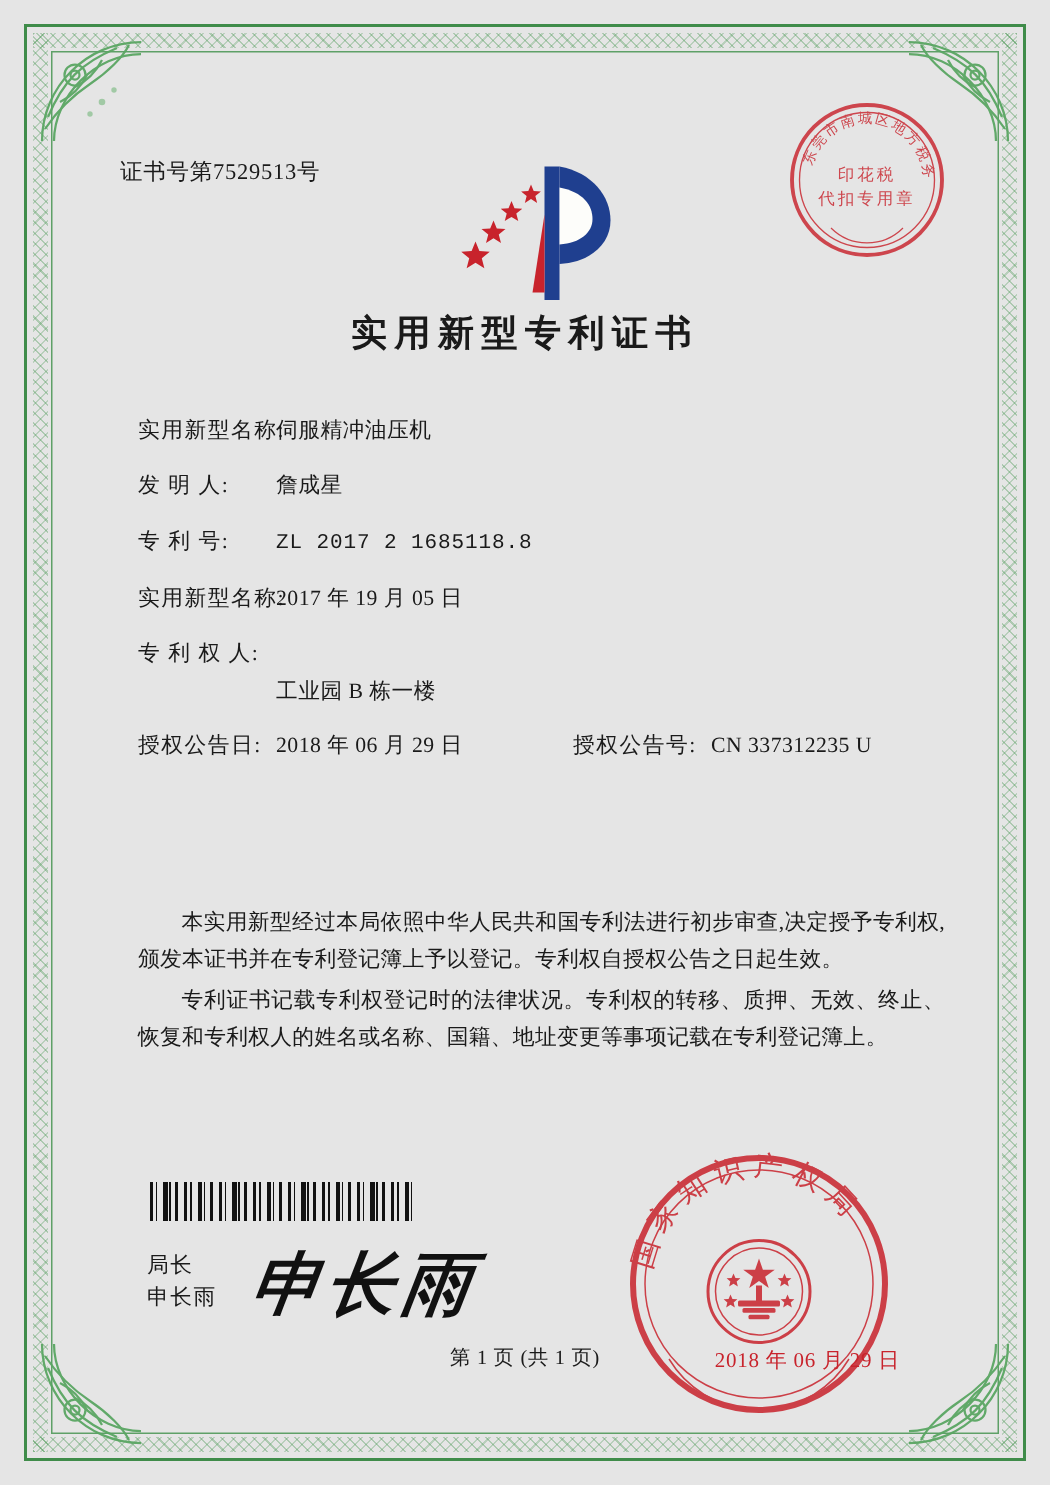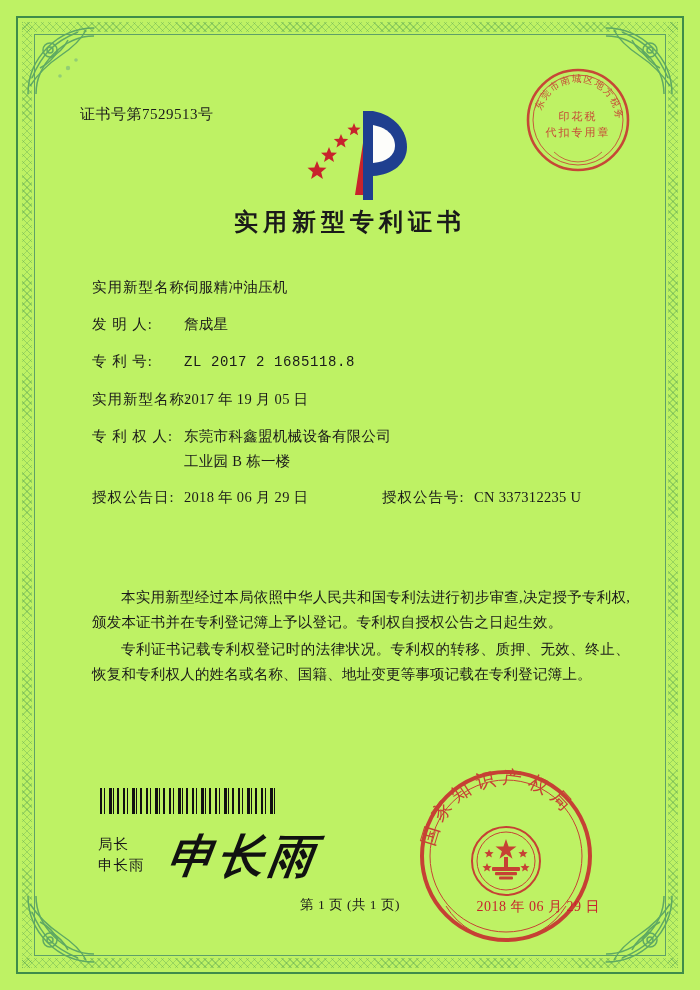--- a/index.html
+++ b/index.html
@@ -12,21 +12,21 @@
     height: 990px;
     font-family: "Liberation Serif", serif;
     color: #1a1a1a;
     overflow: hidden;
   }
 
   .page {
     position: relative;
     width: 700px;
     height: 990px;
-    background: #bef264;
+    background: #e5e5e5;
   }
 
   
   .border-outer {
     position: absolute;
     left: 16px; top: 16px; right: 16px; bottom: 16px;
     border: 2px solid #3f8c4a;
     box-sizing: border-box;
   }
   .border-mid {
@@ -148,21 +148,21 @@
     margin-top: -12px;
     margin-bottom: 22px;
     padding-left: 92px;
     letter-spacing: .3px;
   }
 
   .paragraphs {
     position: absolute;
     left: 44px;
     right: 22px;
-    top: 537px;
+    top: 555px;
     font-size: 14.5px;
     line-height: 25px;
     text-align: justify;
   }
   .paragraphs p {
     margin: 0 0 2px 0;
     text-indent: 2em;
     letter-spacing: .2px;
   }
 
@@ -355,21 +355,20 @@
       <div class="field-row">
         <div class="f-label">专 利 号:</div>
         <div class="f-value mono">ZL 2017 2 1685118.8</div>
       </div>
       <div class="field-row">
         <div class="f-label">实用新型名称:</div>
         <div class="f-value">2017 年 19 月 05 日</div>
       </div>
       <div class="field-row">
         <div class="f-label">专 利 权 人:</div>
-        <div class="f-value">东莞市科鑫盟机械设备有限公司</div>
       </div>
 
       <div class="addr-cont">工业园 B 栋一楼</div>
 
       <div class="field-row two-col">
         <div class="col first">
           <div class="f-label">授权公告日:</div>
           <div class="f-value">2018 年 06 月 29 日</div>
         </div>
         <div class="col">

